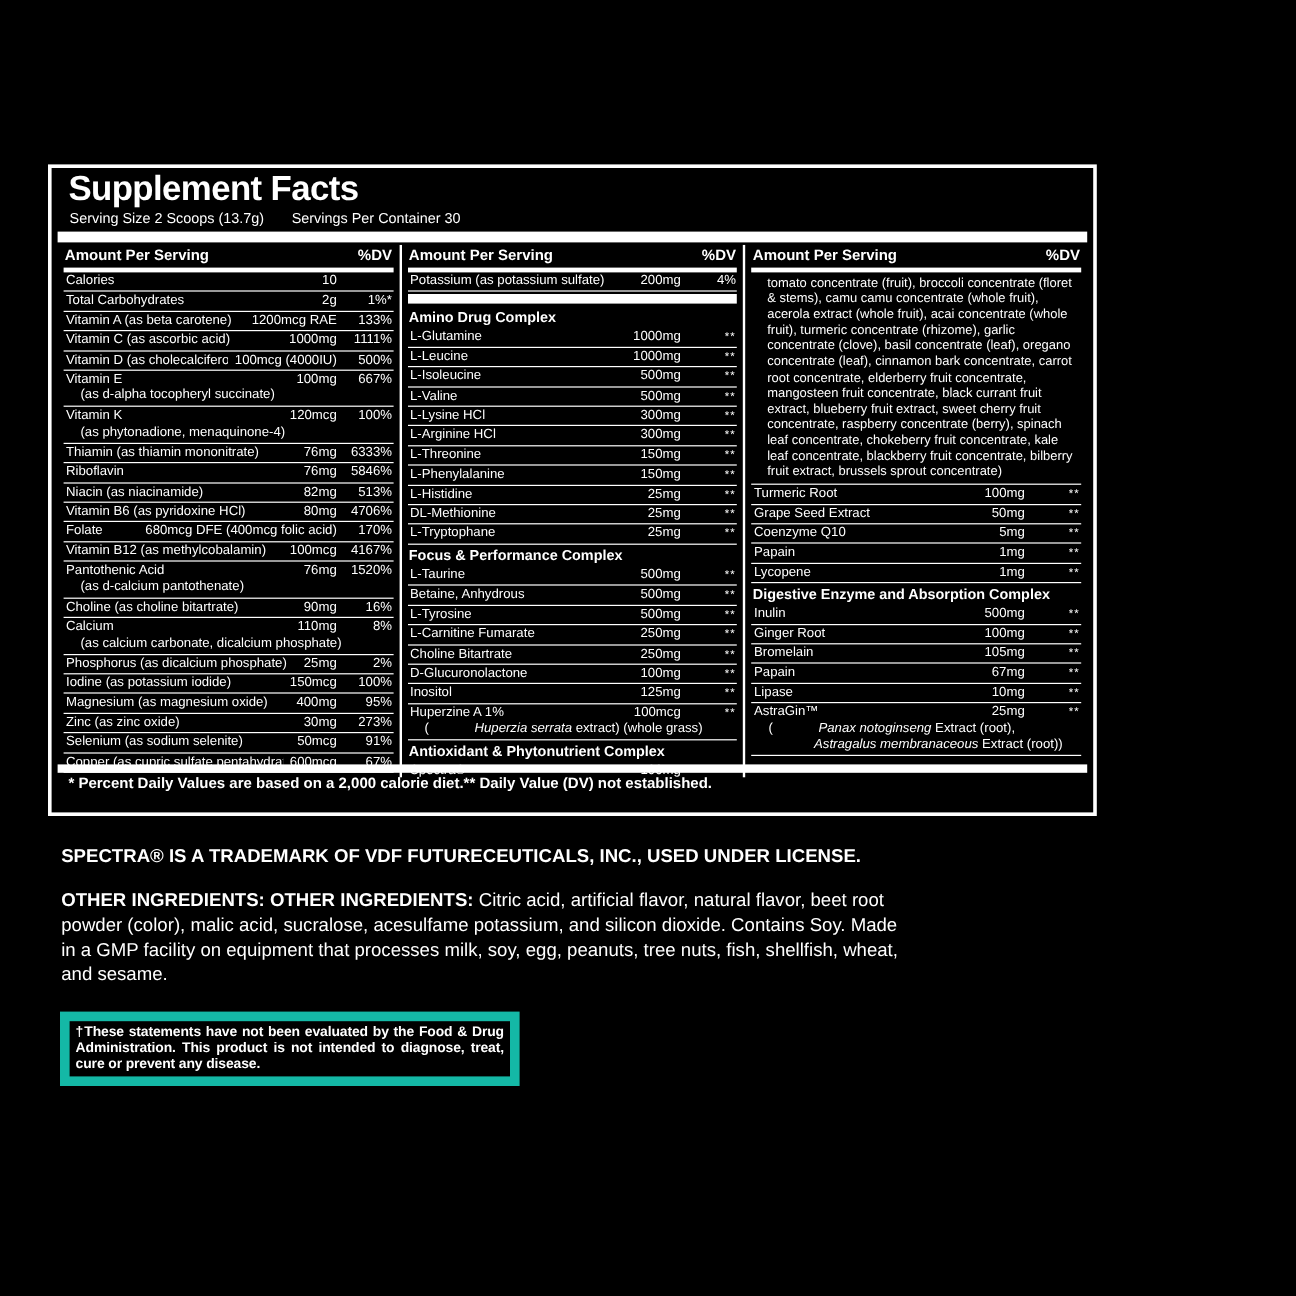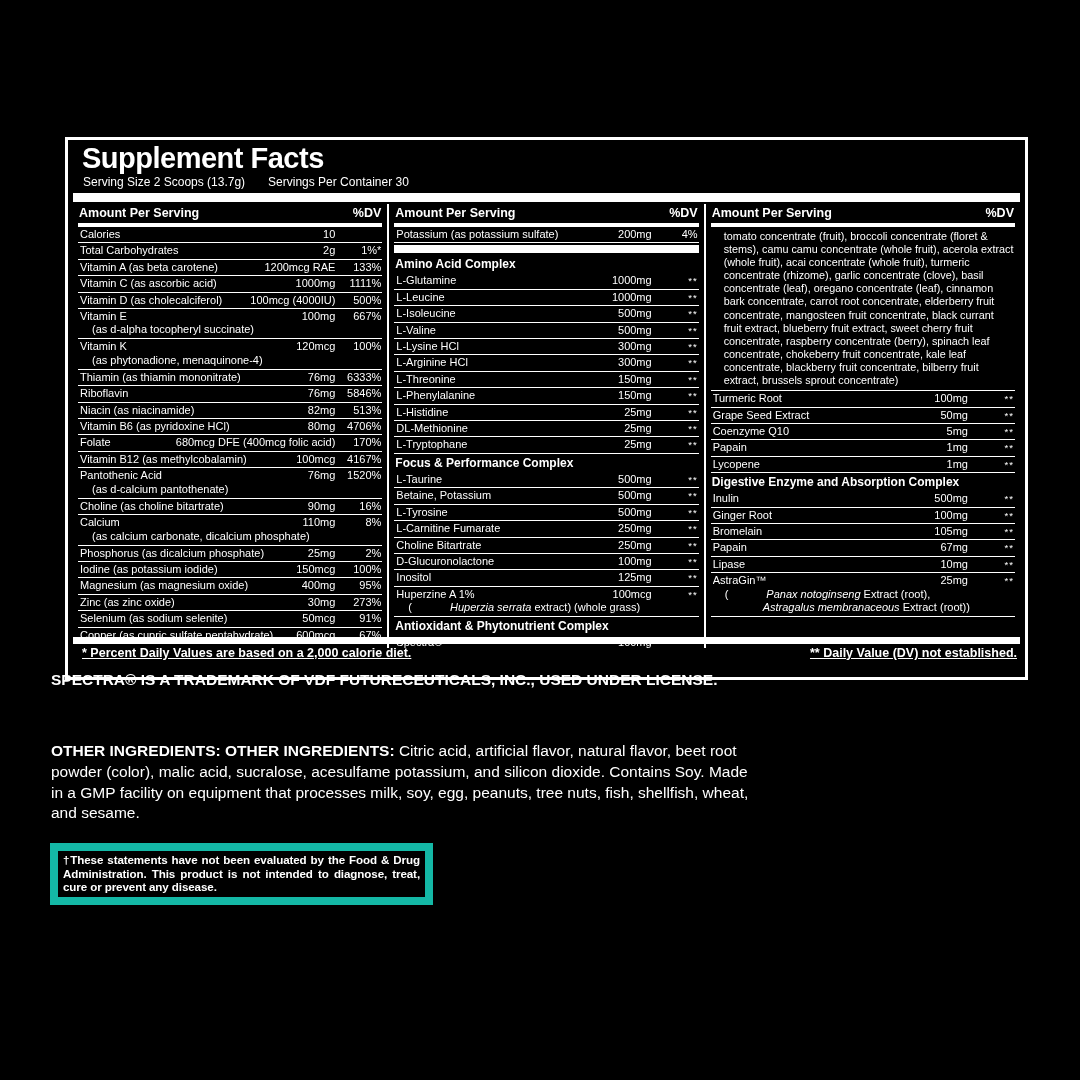--- a/index.html
+++ b/index.html
@@ -3,21 +3,21 @@
 <meta charset="utf-8">
 <style>
   html,body{margin:0;padding:0;}
   body{
     width:1080px;height:1080px;position:relative;overflow:hidden;
     background:#000;color:#fff;
     font-family:"Liberation Sans", sans-serif;
     -webkit-font-smoothing:antialiased;
   }
   .panel{
-    position:absolute;left:65px;top:137px;width:963px;height:543px;
+    position:absolute;left:40px;top:137px;width:874px;height:543px;
     border:3px solid #fff;box-sizing:border-box;background:#000;
   }
   .panel-header{padding:2px 12px 0 14px;}
   .title{font-size:29px;line-height:33px;font-weight:800;letter-spacing:-0.5px;}
   .serving-line{font-size:12px;line-height:14px;margin:0 0 4px 1px;display:flex;gap:23px;}
   .thick-bar{height:9px;background:#fff;margin:0 5px;}
   .columns{display:flex;margin:2px 5px 0;height:444px;overflow:hidden;}
   .col{flex:1;padding:0 5px;overflow:hidden;min-width:0;}
   .col + .col{border-left:2px solid #fff;}
   .col-header{
@@ -34,24 +34,24 @@
   .row-sub{font-size:11px;line-height:13px;padding:0 0 1px 12px;}
   .section-header{font-weight:700;font-size:12px;line-height:15px;padding:2px 1px 1px;}
   .sep-bar{height:8px;background:#fff;margin:2px 0;}
   .col-text{
     font-size:10.8px;line-height:13.1px;padding:3px 1px 3px 13px;
     border-bottom:1.5px solid #fff;
   }
   .panel-footer{position:absolute;left:0;right:0;bottom:0;}
   .footer-bar{height:7px;background:#fff;margin:0 5px 1px;}
   .footer-row{
-    display:flex;justify-content:space-between;
-    font-weight:700;font-size:12.5px;line-height:15px;padding:1px 8px 16px 14px;text-decoration:underline;
-  }
-  .spectra-line{position:absolute;left:51px;top:670px;font-weight:700;font-size:15.5px;line-height:19px;}
+    display:flex;
+    font-weight:700;font-size:12.5px;line-height:15px;padding:1px 8px 16px 14px;
+  }
+  .spectra-line{position:absolute;left:51px;top:704px;font-weight:700;font-size:15.5px;line-height:19px;}
   .other-ingredients{
     position:absolute;left:51px;top:741px;width:712px;
     font-size:15.5px;line-height:20.8px;
   }
   .other-ingredients b{font-weight:700;}
   .fda-box{
     position:absolute;left:50px;top:843px;width:383px;box-sizing:border-box;
     border:8px solid #14b8a6;padding:2px 5px 3px;
     font-weight:700;font-size:11.6px;line-height:13.6px;letter-spacing:-0.1px;
     text-align:justify;
@@ -245,21 +245,21 @@
       </div>
       <div class="col-body">
           <div class="row">
             <div class="row-line">
               <span class="row-name">Potassium (as potassium sulfate)</span>
               <span class="row-amount">200mg</span>
               <span class="row-dv">4%</span>
             </div>
           </div>
           <div class="sep-bar"></div>
-          <div class="section-header">Amino Acid Complex</div>
+          <div class="section-header">Amino Drug Complex</div>
           <div class="row">
             <div class="row-line">
               <span class="row-name">L-Glutamine</span>
               <span class="row-amount">1000mg</span>
               <span class="row-dv dv-est">**</span>
             </div>
           </div>
           <div class="row">
             <div class="row-line">
               <span class="row-name">L-Leucine</span>
@@ -333,21 +333,21 @@
           <div class="section-header">Focus &amp; Performance Complex</div>
           <div class="row">
             <div class="row-line">
               <span class="row-name">L-Taurine</span>
               <span class="row-amount">500mg</span>
               <span class="row-dv dv-est">**</span>
             </div>
           </div>
           <div class="row">
             <div class="row-line">
-              <span class="row-name">Betaine, Potassium</span>
+              <span class="row-name">Betaine, Anhydrous</span>
               <span class="row-amount">500mg</span>
               <span class="row-dv dv-est">**</span>
             </div>
           </div>
           <div class="row">
             <div class="row-line">
               <span class="row-name">L-Tyrosine</span>
               <span class="row-amount">500mg</span>
               <span class="row-dv dv-est">**</span>
             </div>

